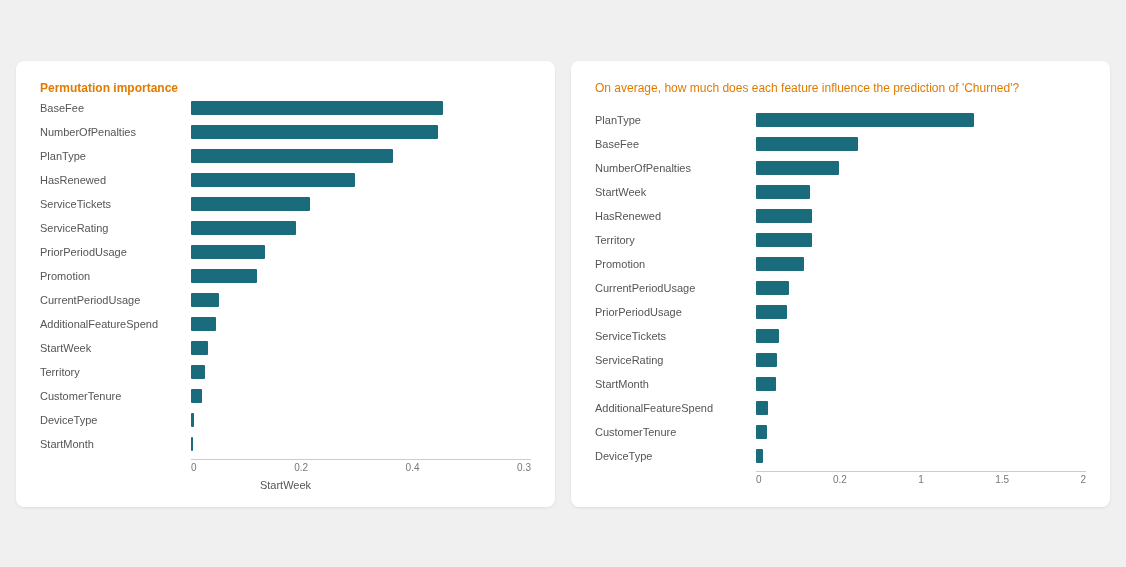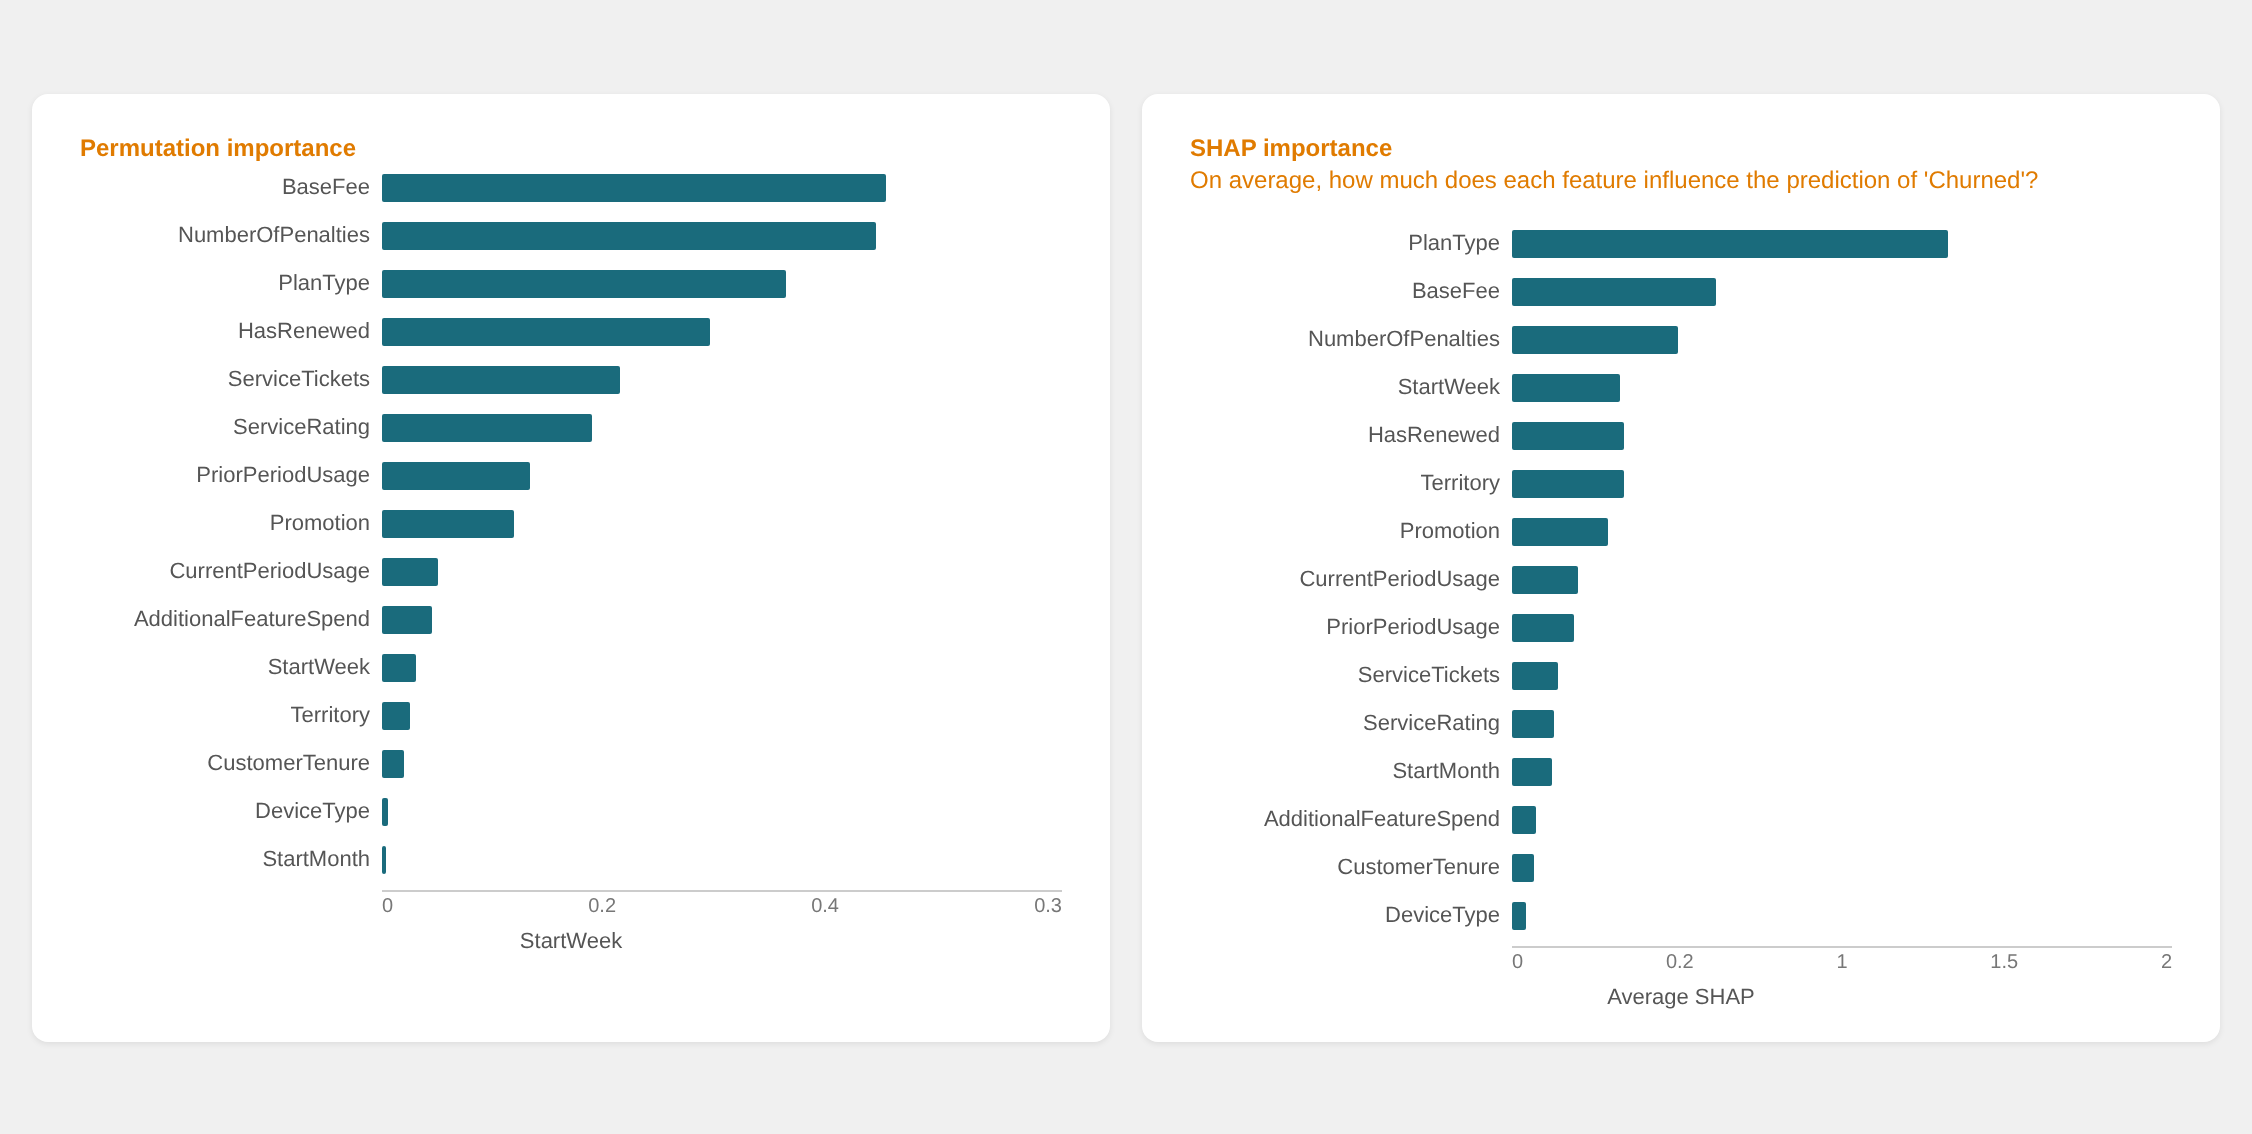--- a/index.html
+++ b/index.html
@@ -41,21 +41,21 @@
       color: #e07b00;
       margin-bottom: 14px;
     }
     .bar-row {
       display: flex;
       align-items: center;
       height: 22px;
       margin-bottom: 2px;
     }
     .bar-label {
-      text-align: right;
+      text-align: left;
       color: #555;
       font-size: 11px;
       flex-shrink: 0;
     }
     .bar-track {
       flex: 1;
       height: 14px;
       position: relative;
       margin-left: 6px;
     }
@@ -196,23 +196,20 @@
             <span>0.2</span>
             <span>0.4</span>
             <span>0.3</span>
           </div>
         </div>
       </div>
     <div class="axis-title">StartWeek</div>
   </div>
 
   <div class="chart-card">
-    <div class="chart-title">
-      <span>SHAP </span><span style="color:#e07b00">importance</span>
-    </div>
     <div class="chart-subtitle">On average, how much does each feature influence the prediction of 'Churned'?</div>
     <div class="chart-inner" id="shap-chart">
         <div class="bars-and-axis">
           <div class="bar-row">
             <div class="bar-label" style="width: 155px;">PlanType</div>
             <div class="bar-track">
               <div class="bar-fill" style="width: 66%;"></div>
             </div>
           </div>
           <div class="bar-row">
@@ -308,15 +305,14 @@
           <div style="width: 161px; flex-shrink: 0;"></div>
           <div style="flex: 1 1 0%; display: flex; justify-content: space-between; font-size: 10px; color: rgb(119, 119, 119); margin-top: 2px;">
             <span>0</span>
             <span>0.2</span>
             <span>1</span>
             <span>1.5</span>
             <span>2</span>
           </div>
         </div>
       </div>
-    <div class="axis-title">Average SHAP</div>
   </div>
 </div>
 
 </body></html>

